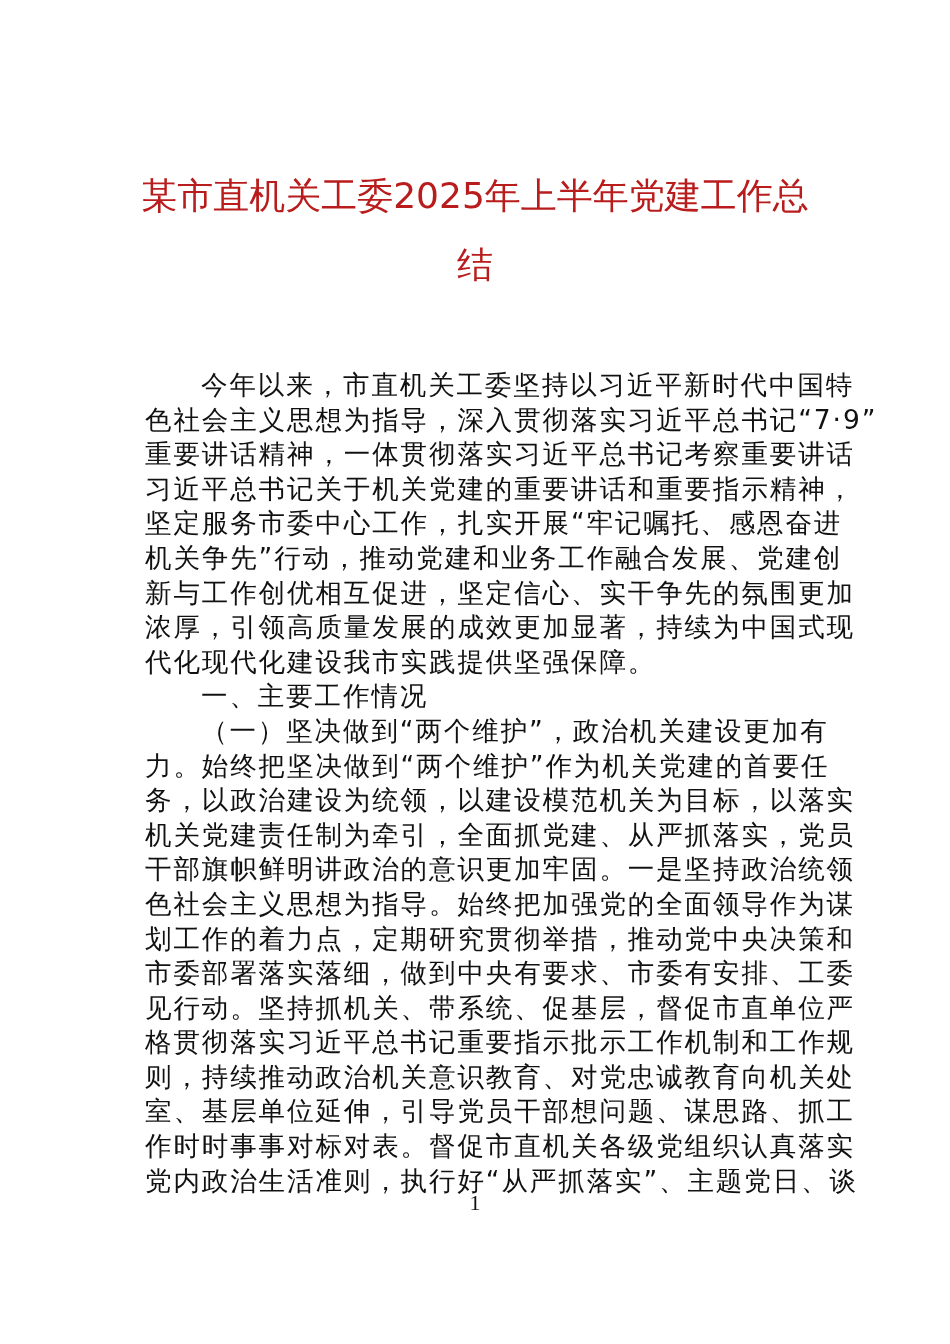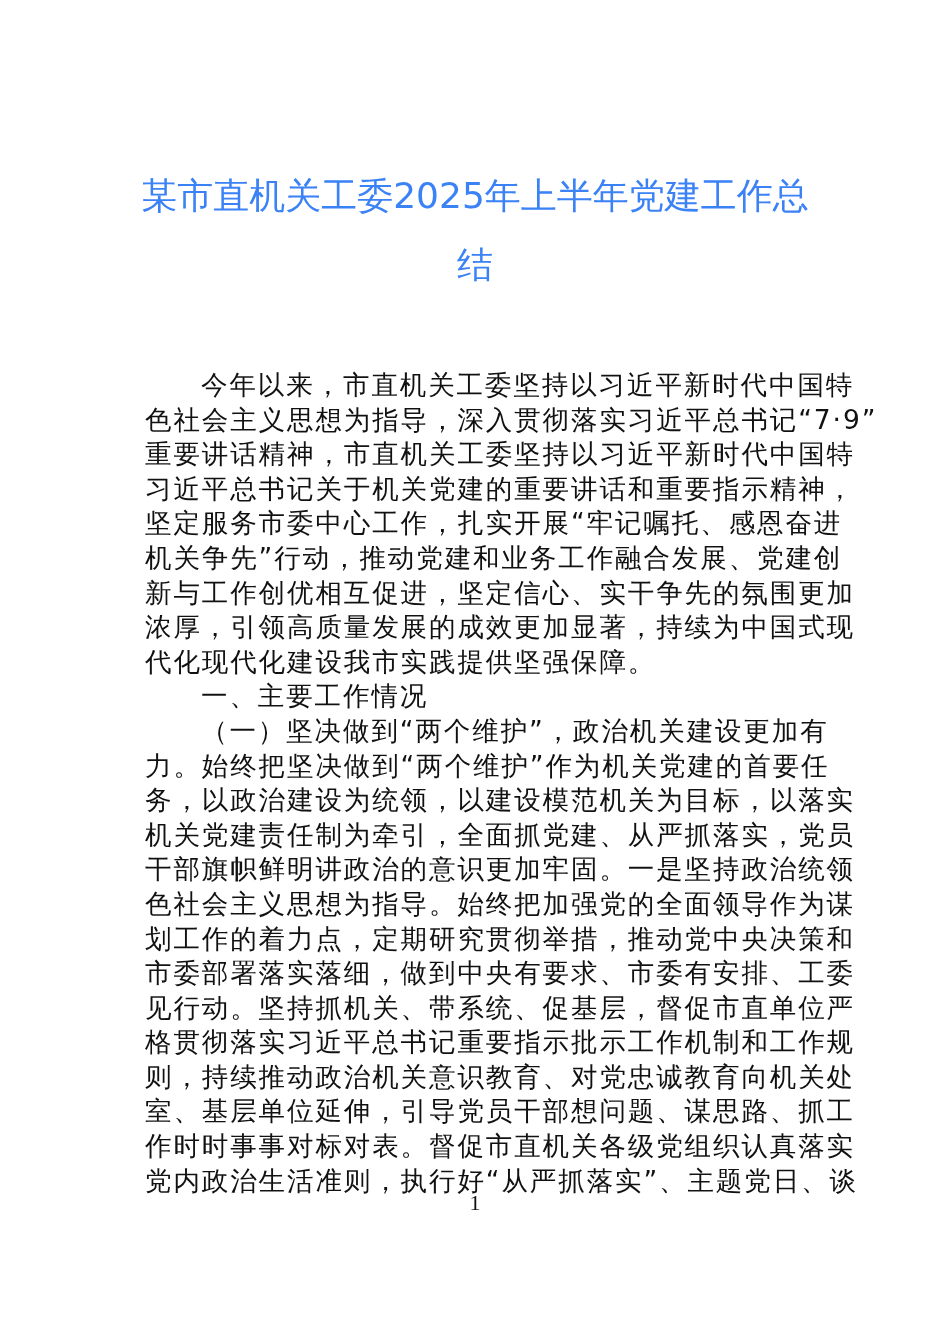--- a/index.html
+++ b/index.html
@@ -1,40 +1,40 @@
 <!DOCTYPE html>
 <html><head>
 <meta charset="utf-8">
 <style>
   html, body { margin:0; padding:0; background:#ffffff; }
   body { width:950px; height:1344px; position:relative; overflow:hidden;
          font-family:"DejaVu Sans", "Liberation Sans", sans-serif; color:#000; }
   .page { position:absolute; left:0; top:0; width:950px; height:1344px; background:#fff; }
   .title { position:absolute; left:100px; width:750px; text-align:center;
-           font-size:36px; line-height:36px; color:#3b82f6; white-space:nowrap; }
+           font-size:36px; line-height:36px; color:#b91c1c; white-space:nowrap; }
   .title1 { top:178px; }
   .title2 { top:247px; }
   .body-text { position:absolute; left:145px; top:336px; width:670px;margin-top:32px; }
   .line { height:34.6px; line-height:34.6px; font-size:26.5px; white-space:nowrap;
           color:#111; letter-spacing:1.9px; }
   .indent { padding-left:56px; }
   .page-num { position:absolute; top:1190px; left:0; width:950px; text-align:center;
               font-family:"Liberation Serif", "DejaVu Serif", serif; font-size:22px; color:#111; }
 </style>
 </head>
 <body>
 
 <div class="page">
   <div class="title title1">某市直机关工委2025年上半年党建工作总</div>
   <div class="title title2">结</div>
 
   <div class="body-text">
     <div class="line indent">今年以来，市直机关工委坚持以习近平新时代中国特</div>
     <div class="line">色社会主义思想为指导，深入贯彻落实习近平总书记“7·9”</div>
-    <div class="line">重要讲话精神，市直机关工委坚持以习近平新时代中国特</div>
+    <div class="line">重要讲话精神，一体贯彻落实习近平总书记考察重要讲话</div>
     <div class="line">习近平总书记关于机关党建的重要讲话和重要指示精神，</div>
     <div class="line">坚定服务市委中心工作，扎实开展“牢记嘱托、感恩奋进</div>
     <div class="line">机关争先”行动，推动党建和业务工作融合发展、党建创</div>
     <div class="line">新与工作创优相互促进，坚定信心、实干争先的氛围更加</div>
     <div class="line">浓厚，引领高质量发展的成效更加显著，持续为中国式现</div>
     <div class="line">代化现代化建设我市实践提供坚强保障。</div>
     <div class="line indent">一、主要工作情况</div>
     <div class="line indent">（一）坚决做到“两个维护”，政治机关建设更加有</div>
     <div class="line">力。始终把坚决做到“两个维护”作为机关党建的首要任</div>
     <div class="line">务，以政治建设为统领，以建设模范机关为目标，以落实</div>

